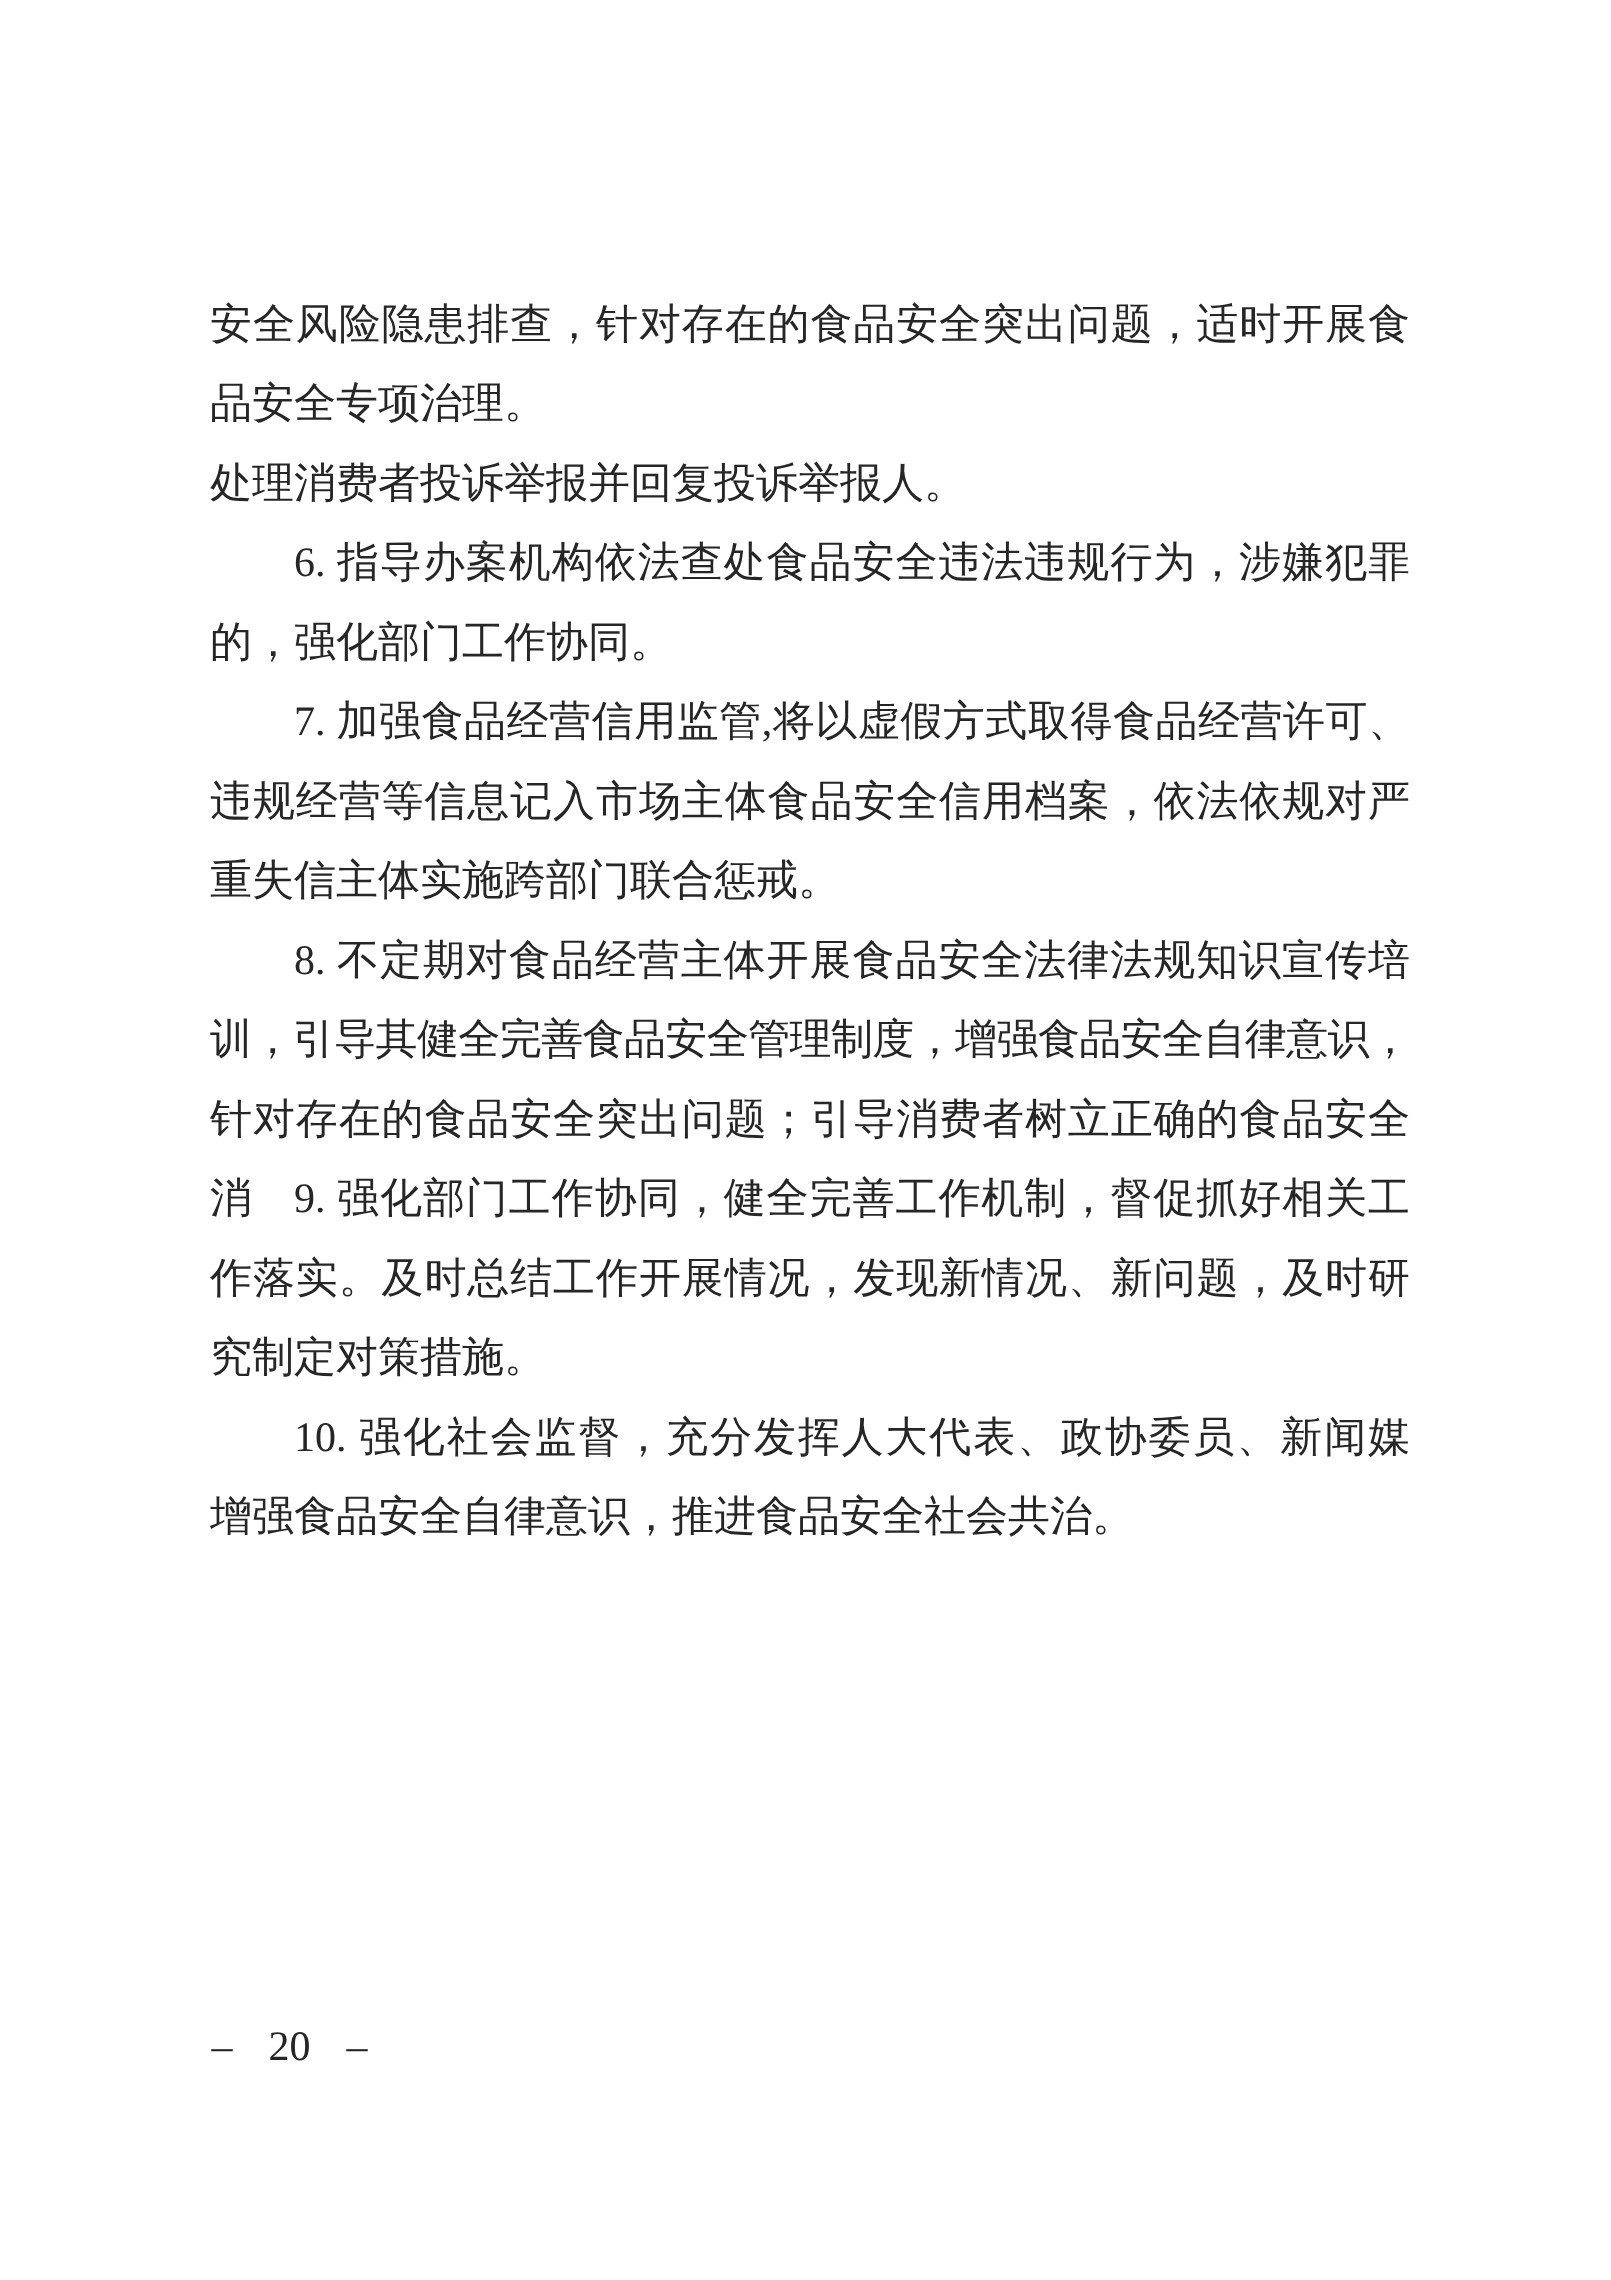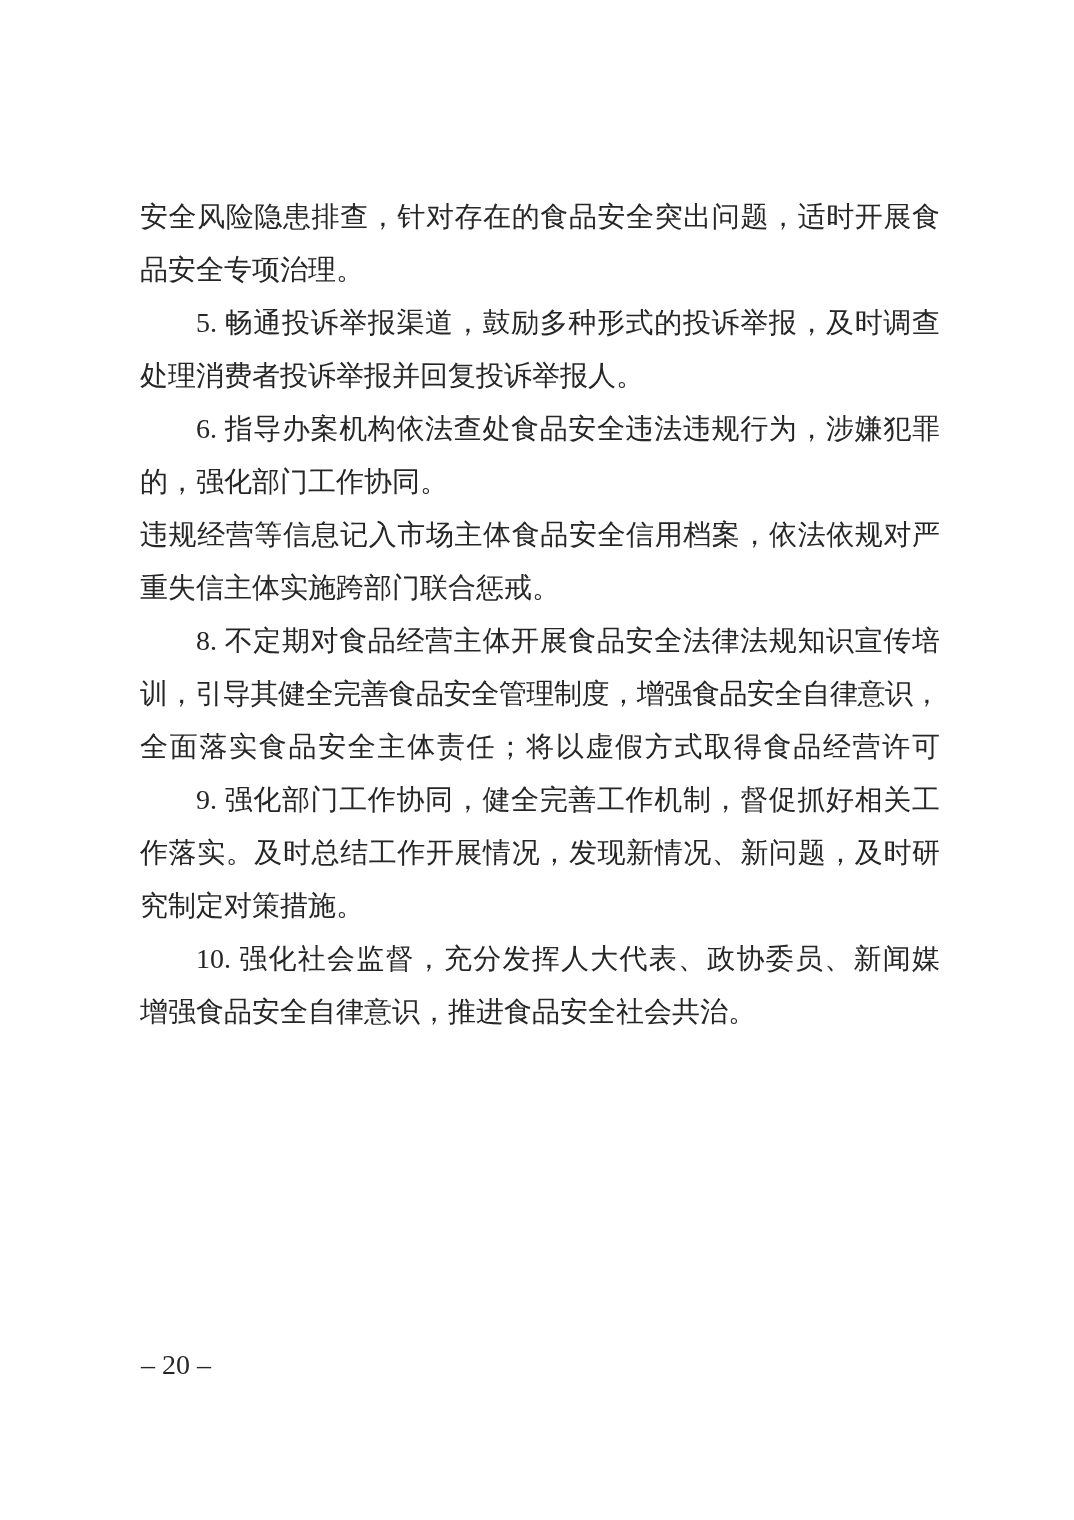--- a/index.html
+++ b/index.html
@@ -45,44 +45,44 @@
 
   .page-footer {
     position: absolute;
     left: 141px;
     top: 1345px;
     font-size: 28px;
     line-height: 40px;
     color: #262626;
   }
   .page-footer span { display: inline-block; }
-  .page-footer .gap { }
+  .page-footer .gap { margin-left: 17px; }
 </style>
 </head>
 <body>
 
 <div class="page">
 
   <div class="text-block">
 
     <div class="line">安全风险隐患排查，针对存在的食品安全突出问题，适时开展食</div>
     <div class="line para-end">品安全专项治理。</div>
 
-    <div class="line indent">5. 畅通投诉举报渠道，鼓励多种形式的投诉举报，及时调查</div>
     <div class="line para-end">处理消费者投诉举报并回复投诉举报人。</div>
 
     <div class="line indent">6. 指导办案机构依法查处食品安全违法违规行为，涉嫌犯罪</div>
     <div class="line para-end">的，强化部门工作协同。</div>
 
+    <div class="line indent">7. 加强食品经营信用监管,将以虚假方式取得食品经营许可、</div>
     <div class="line">违规经营等信息记入市场主体食品安全信用档案，依法依规对严</div>
     <div class="line para-end">重失信主体实施跨部门联合惩戒。</div>
 
     <div class="line indent">8. 不定期对食品经营主体开展食品安全法律法规知识宣传培</div>
     <div class="line compress">训，引导其健全完善食品安全管理制度，增强食品安全自律意识，</div>
-    <div class="line">全面落实食品安全主体责任；将以虚假方式取得食品经营许可</div>
+    <div class="line">针对存在的食品安全突出问题；引导消费者树立正确的食品安全消</div>
 
     <div class="line indent">9. 强化部门工作协同，健全完善工作机制，督促抓好相关工</div>
     <div class="line">作落实。及时总结工作开展情况，发现新情况、新问题，及时研</div>
     <div class="line para-end">究制定对策措施。</div>
 
     <div class="line indent">10. 强化社会监督，充分发挥人大代表、政协委员、新闻媒</div>
     <div class="line para-end">增强食品安全自律意识，推进食品安全社会共治。</div>
 
   </div>
 

